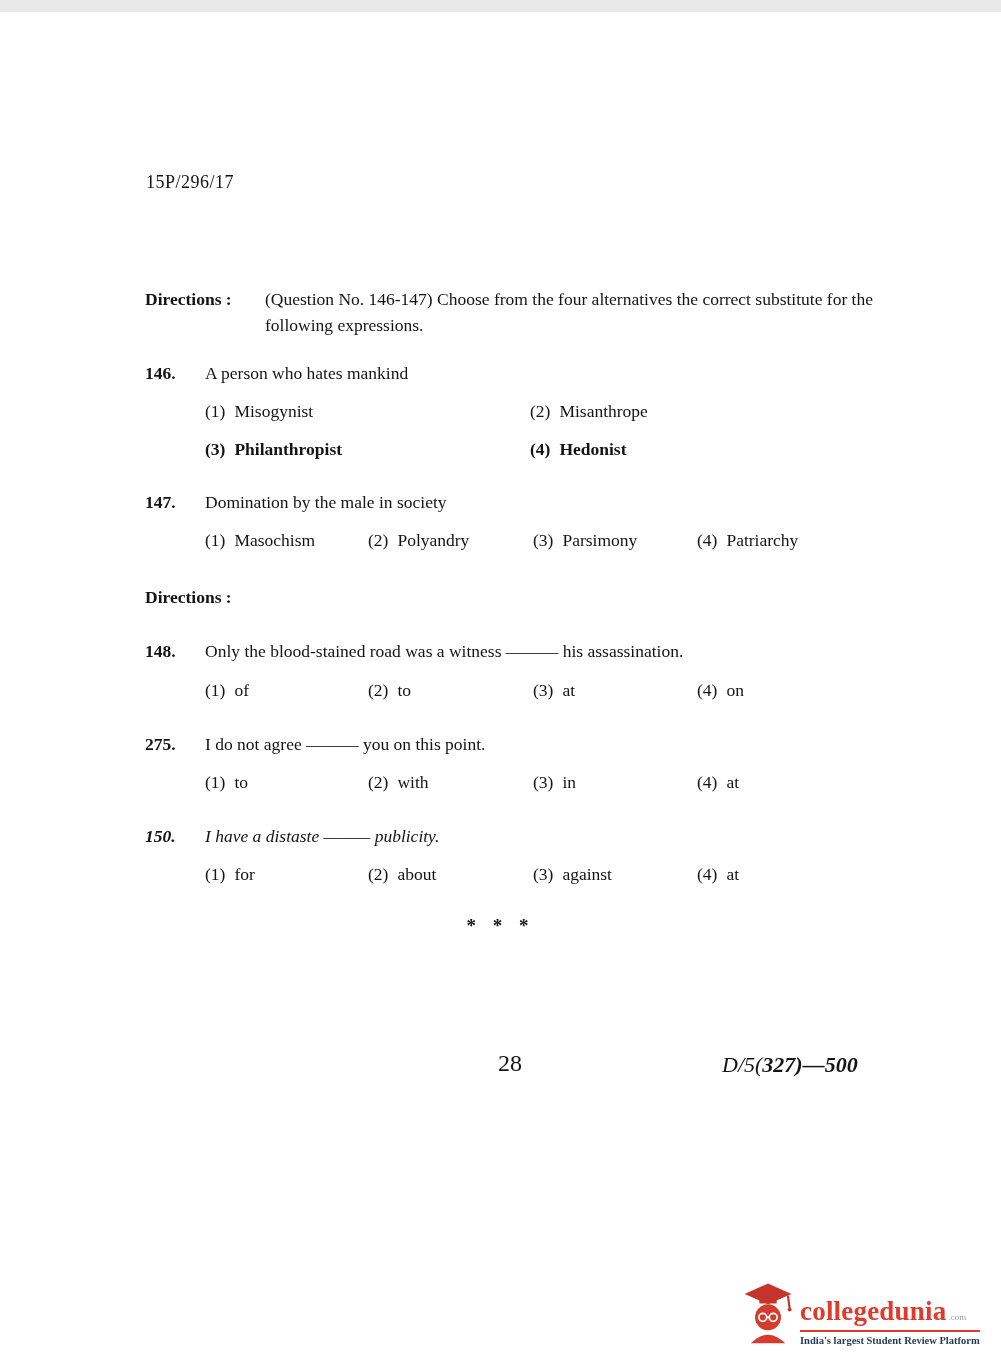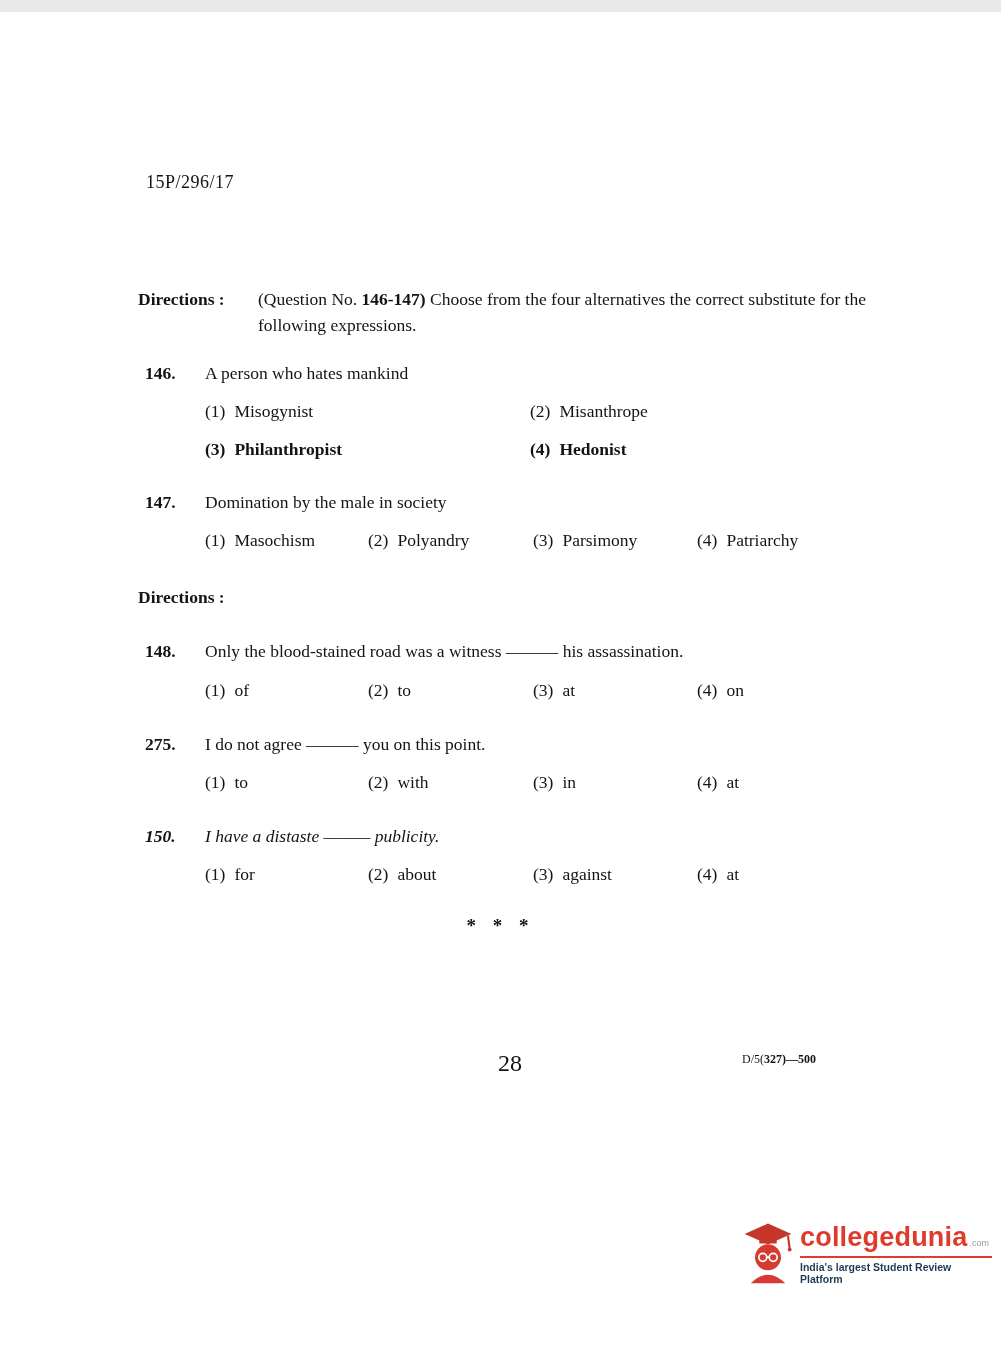--- a/index.html
+++ b/index.html
@@ -7,41 +7,41 @@
     position:relative;
     width:1001px;height:1356px;
     margin:12px auto;
     background:#ffffff;
     font-family:"Liberation Serif", serif;
     color:#141414;
     overflow:hidden;
   }
   .abs{position:absolute;}
   .header-code{left:146px;top:160px;font-size:18px;letter-spacing:0.5px;}
-  .directions{left:138px;width:745px;display:flex;font-size:17.5px;line-height:26px;}
+  .directions{left:145px;width:745px;display:flex;font-size:17.5px;line-height:26px;}
   .directions .dir-label{font-weight:bold;width:120px;flex:0 0 120px;}
   .directions .dir-text{flex:1;}
-  .dir-range{font-weight:bold;}
+  .dir-range{font-weight:normal;}
   .q-line{left:145px;font-size:17.5px;}
   .q-line .q-num{display:inline-block;width:60px;font-weight:bold;}
   .opt-row{left:145px;height:24px;width:760px;font-size:17.5px;}
   .opt{position:absolute;top:0;white-space:nowrap;}
   .opt .opt-num{margin-right:9px;}
   .o1{left:60px;}
   .o2{left:223px;}
   .o3{left:388px;}
   .o4{left:552px;}
   .oa{left:60px;}
   .ob{left:385px;}
   .separator{left:0;width:1001px;text-align:center;font-weight:bold;font-size:19px;letter-spacing:6px;}
   .page-number{left:498px;font-size:24px;}
-  .print-code{left:742px;width:140px;text-align:left;font-size:12px;white-space:nowrap;}
+  .print-code{left:722px;width:140px;text-align:left;font-size:22px;white-space:nowrap;font-style:italic;}
   .print-bold{font-weight:bold;}
   
-  .logo{left:742px;top:1208px;width:250px;display:flex;align-items:center;font-family:Liberation Sans, sans-serif;}
+  .logo{left:742px;top:1268px;width:250px;display:flex;align-items:flex-end;font-family:Liberation Serif, serif;}
   .logo-icon{flex:0 0 52px;height:66px;margin-right:6px;}
   .logo-textblock{display:flex;flex-direction:column;}
   .logo-brand-row{display:flex;align-items:baseline;}
   .logo-brand{font-size:27px;font-weight:bold;letter-spacing:0.2px;}
   .logo-tld{font-size:9px;color:#9a9a9a;margin-left:2px;}
   .logo-rule{height:2px;margin:3px 0 3px 0;}
   .logo-tagline{font-size:10.5px;font-weight:bold;}
 </style>
 </head>
 <body>

